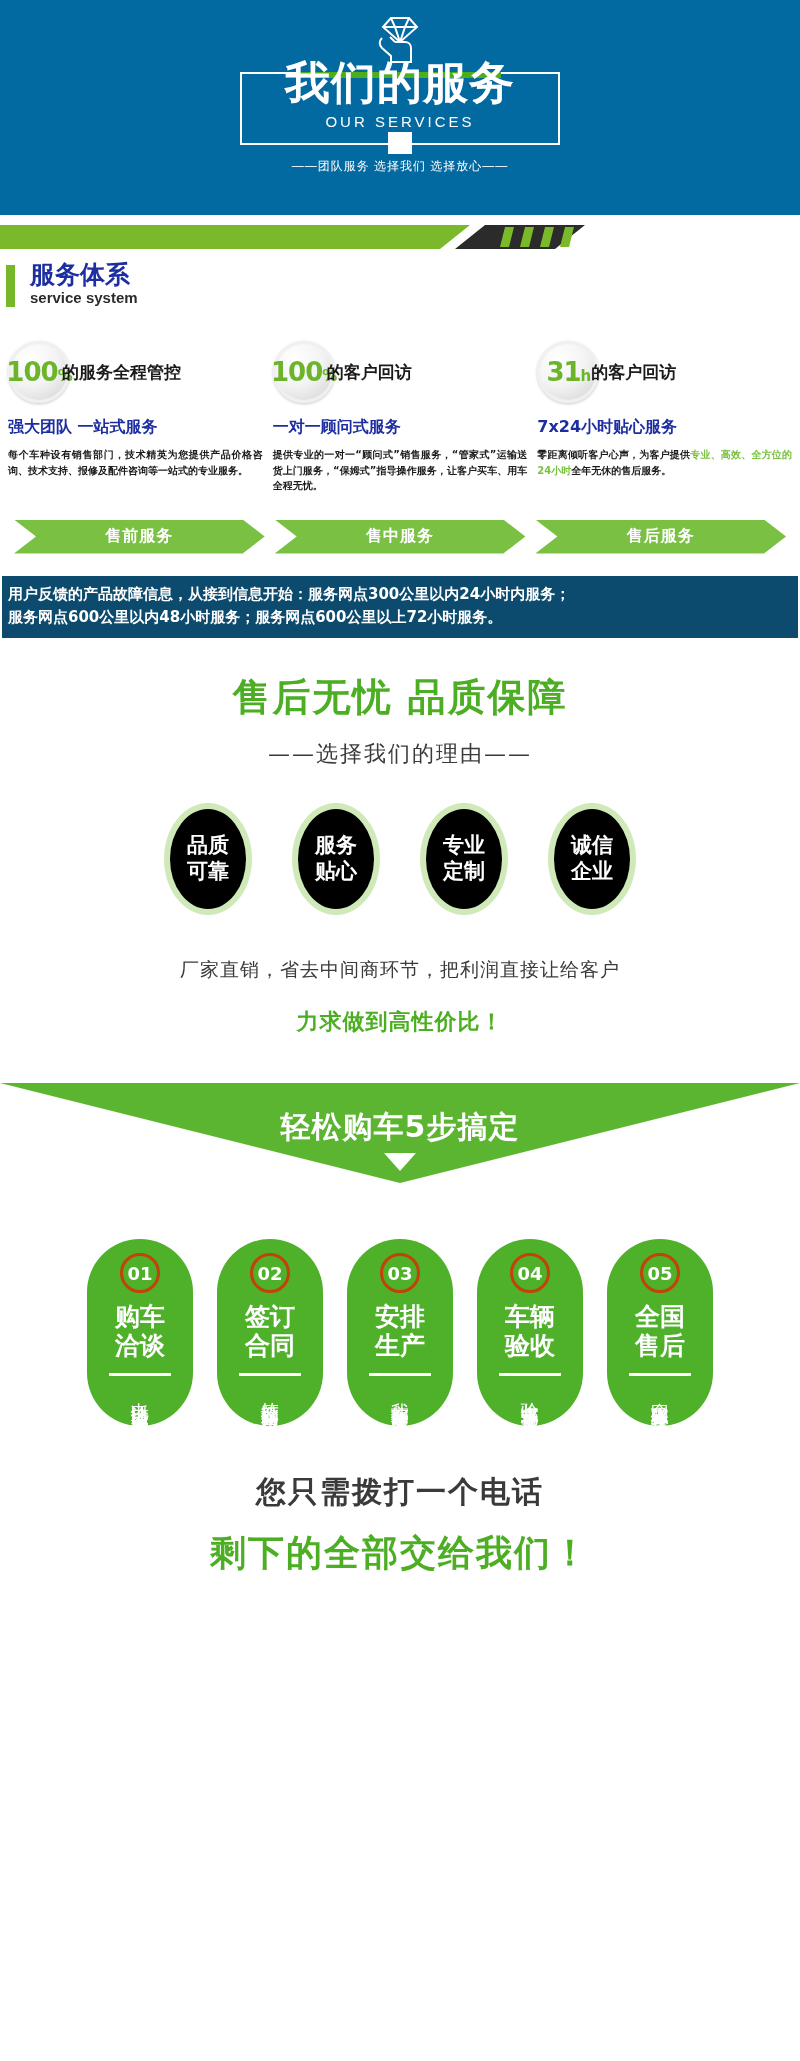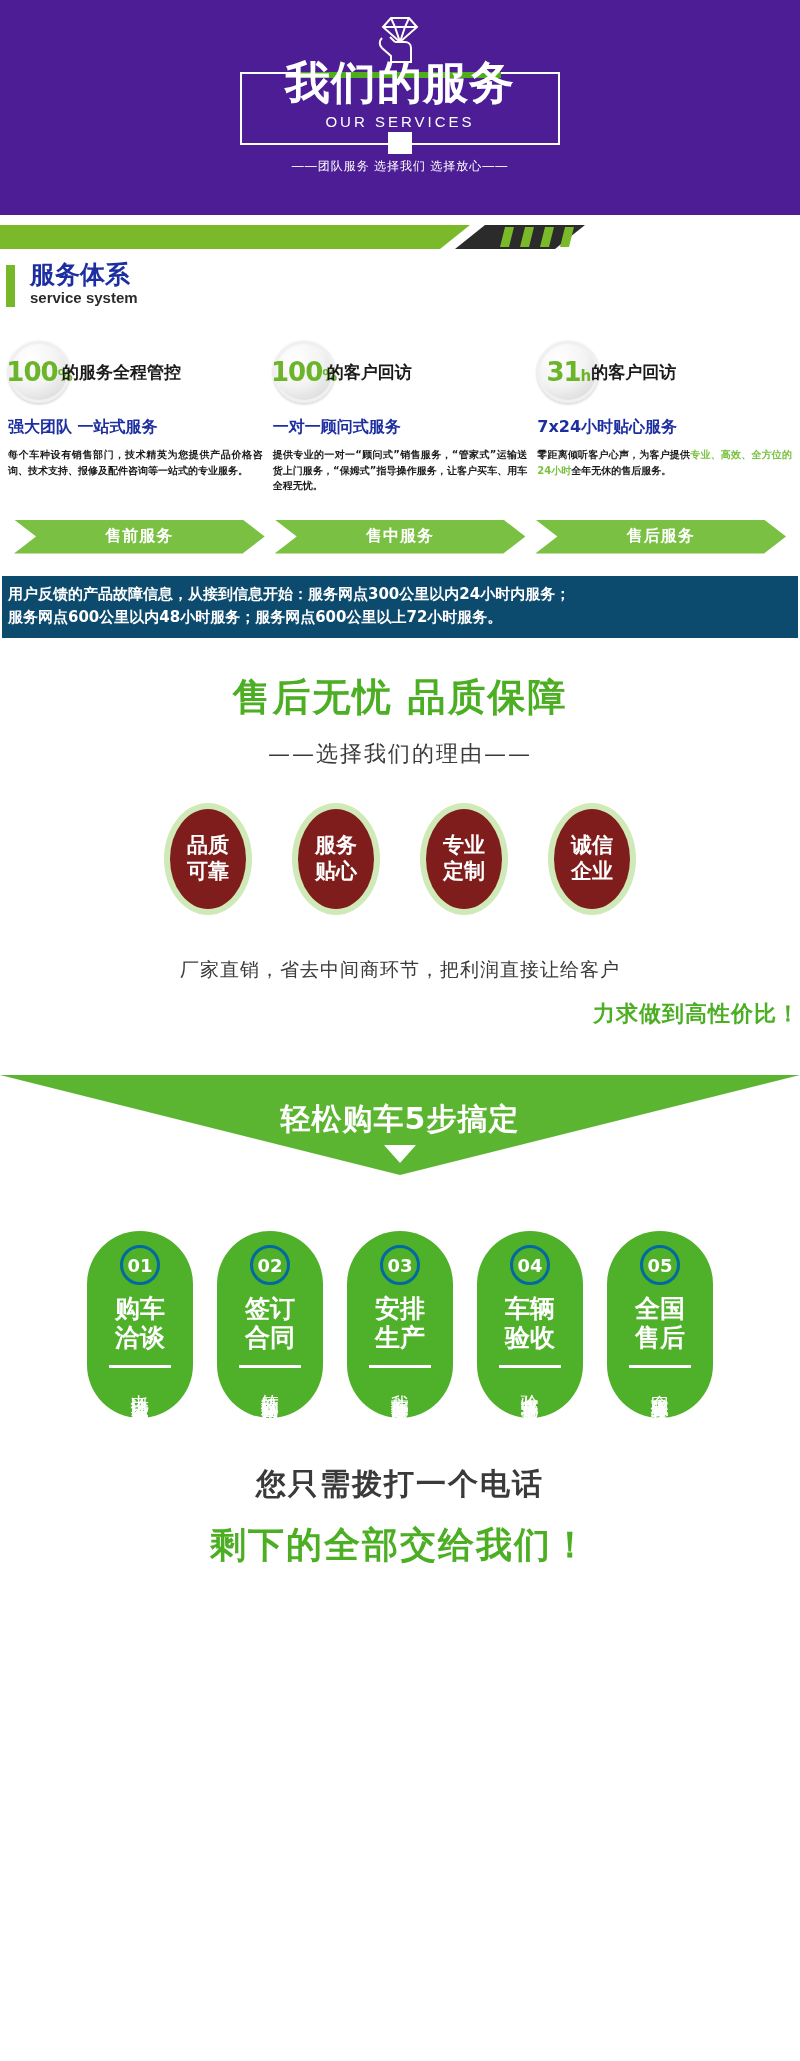--- a/index.html
+++ b/index.html
@@ -3,21 +3,21 @@
 <meta charset="utf-8">
 <style>
   * { margin:0; padding:0; box-sizing:border-box; }
   body {
     width:800px; height:2061px; background:#ffffff;
     font-family:"Liberation Sans","DejaVu Sans",sans-serif;
     overflow:hidden; position:relative;
   }
 
   
-  .hero { position:relative; width:800px; height:215px; background:#4c1d95; overflow:hidden; }
+  .hero { position:relative; width:800px; height:215px; background:#0369a1; overflow:hidden; }
   .hero-icon { position:absolute; left:50%; top:14px; transform:translateX(-50%); width:46px; height:52px; }
   .hero-frame {
     position:absolute; left:50%; top:72px; transform:translateX(-50%);
     width:320px; height:73px;
     border:2px solid #ffffff;
   }
   .hero-frame::before {
     content:""; position:absolute; left:50%; top:-2px; transform:translateX(-50%);
     width:202px; height:6px; background:#4eae1a;
   }
@@ -128,33 +128,33 @@
     font-size:38px; font-weight:bold; color:#4cae22; letter-spacing:2px;
     font-family:"DejaVu Sans","Liberation Sans",sans-serif;
   }
   .reasons-sub {
     margin-top:16px; font-size:22px; color:#3a3a3a; letter-spacing:2px;
     font-family:"DejaVu Sans","Liberation Sans",sans-serif;
   }
   .ovals { display:flex; justify-content:center; gap:40px; margin-top:34px; }
   .oval {
     width:88px; height:112px; border-radius:50%;
-    background:#7f1d1d; border:6px solid #cfe9b9;
+    background:#000000; border:6px solid #cfe9b9;
     display:flex; flex-direction:column; align-items:center; justify-content:center;
   }
   .oval span {
     font-size:21px; font-weight:bold; color:#ffffff; line-height:1.22;
     font-family:"DejaVu Sans","Liberation Sans",sans-serif;
   }
   .direct {
     margin-top:42px; text-align:center; font-size:19px; color:#3a3a3a; letter-spacing:1px;
     font-family:"DejaVu Sans","Liberation Sans",sans-serif;
   }
   .direct2 {
-    margin-top:16px; text-align:right; font-size:22px; font-weight:bold; color:#4cae22;
+    margin-top:24px; text-align:center; font-size:22px; font-weight:bold; color:#4cae22;
     letter-spacing:1px; font-family:"DejaVu Sans","Liberation Sans",sans-serif;
   }
 
   
   .steps-banner { position:relative; margin-top:46px; width:800px; height:118px; }
   .steps-banner .tri {
     position:absolute; left:0; top:0; width:800px; height:100px; background:#5cb531;
     clip-path:polygon(0 0, 800px 0, 400px 100%);
   }
   .steps-banner .label {
@@ -168,21 +168,21 @@
     border-top:18px solid #ffffff;
   }
 
   
   .steps { display:flex; justify-content:center; gap:24px; margin-top:38px; }
   .step {
     width:106px; background:#4fb02a; border-radius:53px;
     padding:14px 0 20px 0; display:flex; flex-direction:column; align-items:center;
   }
   .step-num {
-    width:40px; height:40px; border-radius:50%; border:3px solid #0369a1;
+    width:40px; height:40px; border-radius:50%; border:3px solid #c2410c;
     display:flex; align-items:center; justify-content:center;
     font-size:18px; font-weight:bold; color:#ffffff;
     font-family:"DejaVu Sans","Liberation Sans",sans-serif;
   }
   .step-title {
     margin-top:10px; font-size:25px; font-weight:bold; color:#ffffff;
     line-height:1.15; text-align:center;
     font-family:"DejaVu Sans","Liberation Sans",sans-serif;
   }
   .step-rule { width:62px; height:3px; background:#ffffff; margin-top:12px; }

